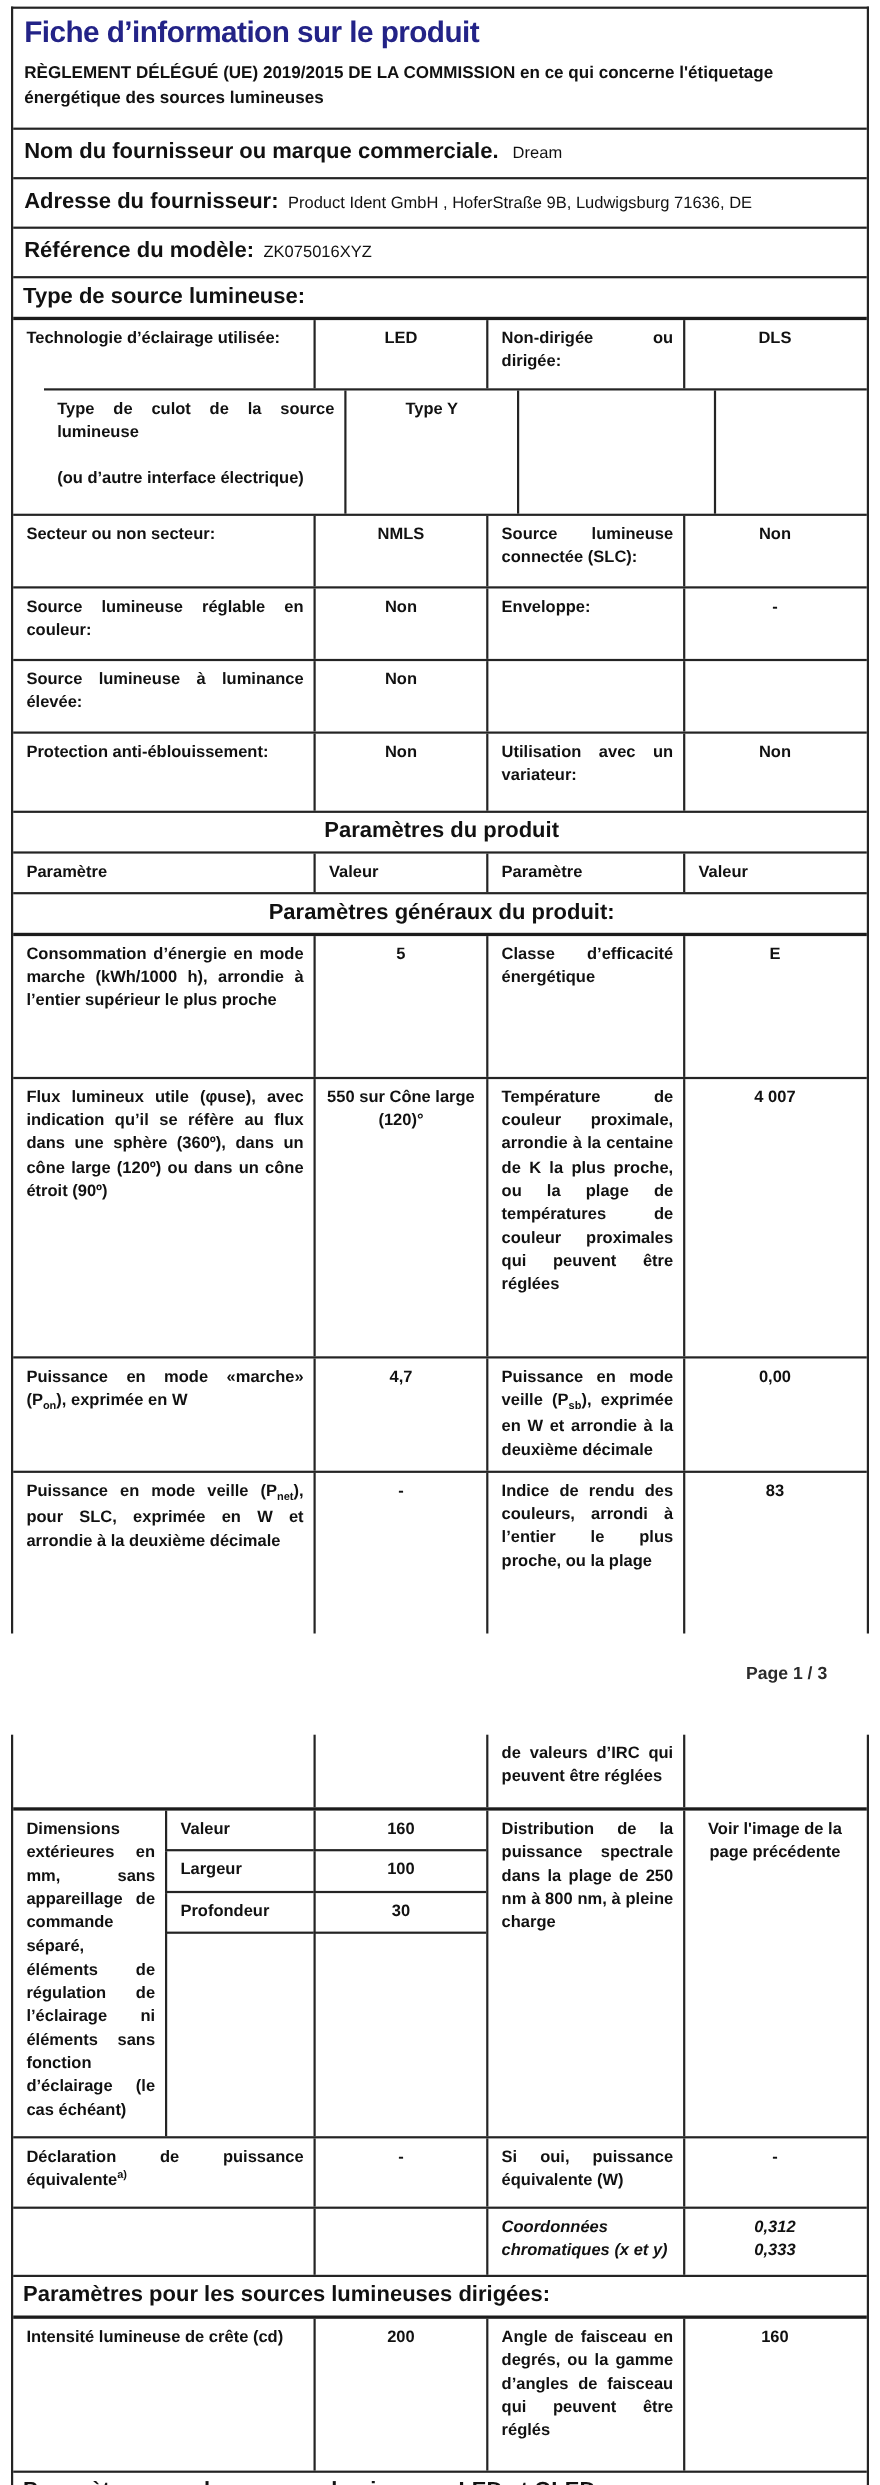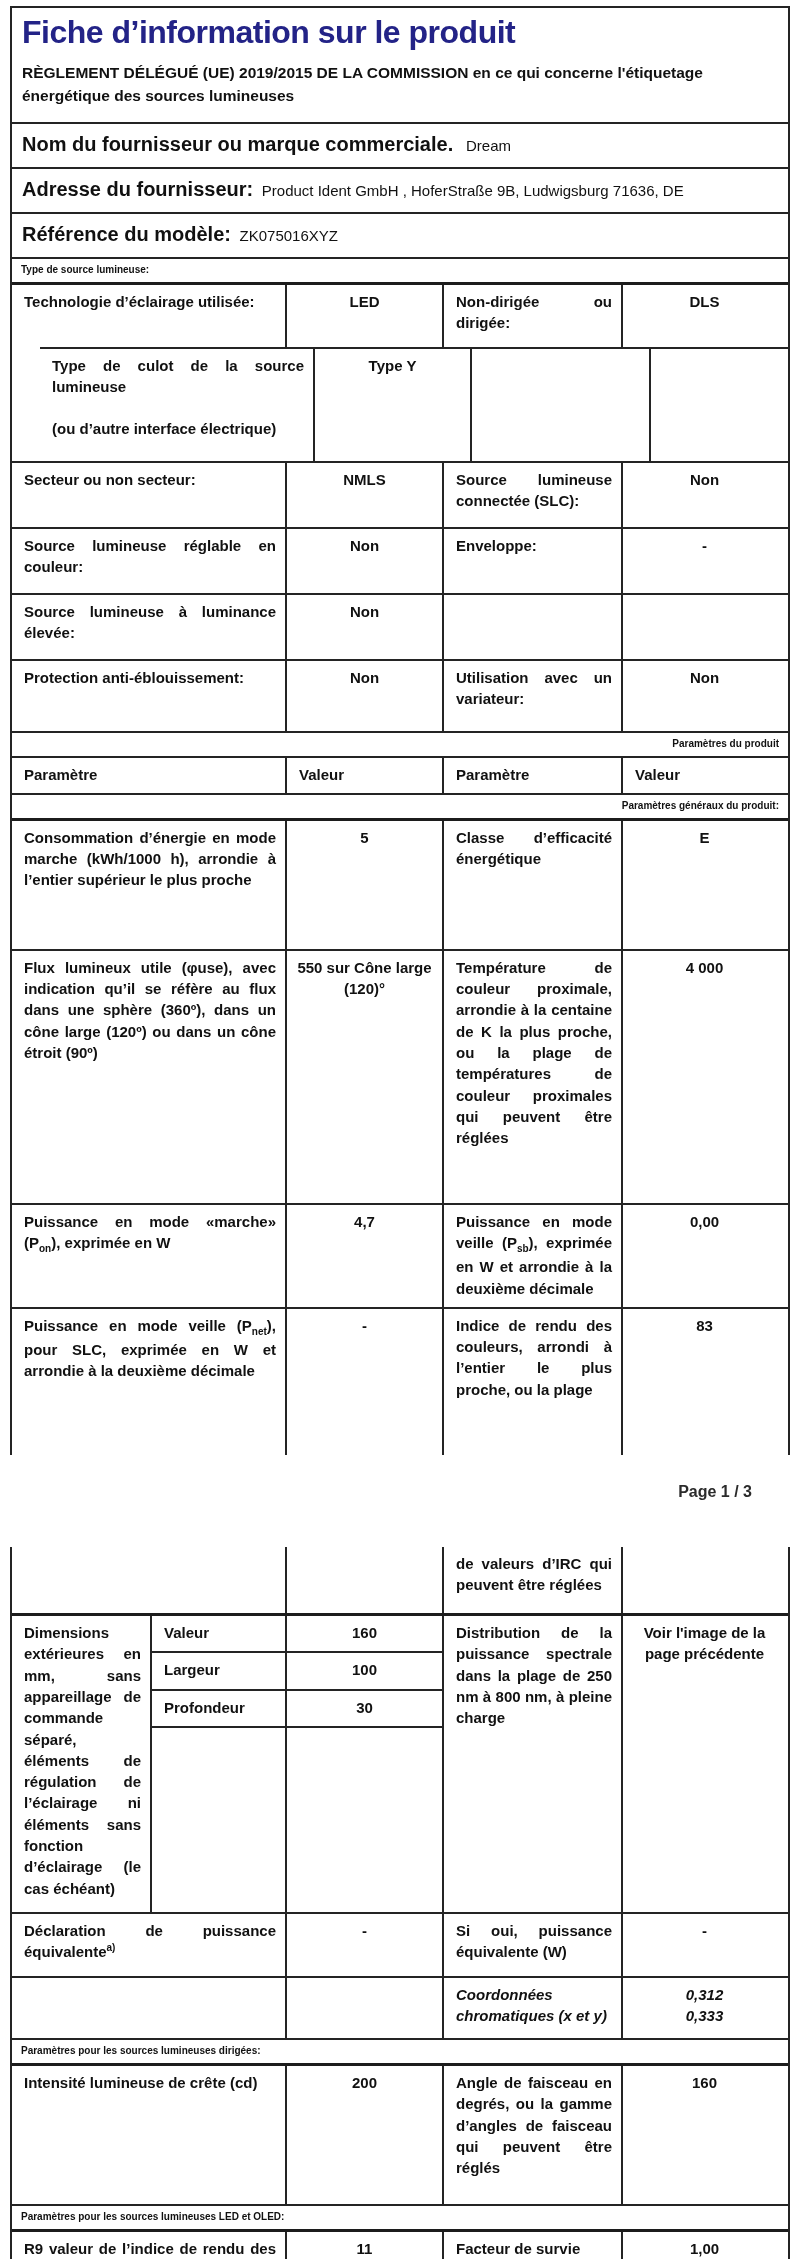--- a/index.html
+++ b/index.html
@@ -32,35 +32,35 @@
     font-size:15px;
     line-height:1.42;
     font-weight:700;
     box-sizing:border-box;
   }
   .cell.lab{text-align:justify;padding-left:12px;}
   .cell.val{text-align:center;}
   .cell.bl{border-left:2px solid #242424;}
   .fullrow{
     padding:5px 9px 7px 9px;
-    font-size:10px;
+    font-size:20px;
     font-weight:700;
     border-top:2px solid #242424;
   }
-  .fullrow.center{text-align:right;padding-left:12px;}
+  .fullrow.center{text-align:center;padding-left:12px;}
   .multiline{white-space:pre-line;}
   sub{font-size:10px;}
   sup{font-size:10px;}
 
   
   .hrow{border-top:2px solid #242424;padding:9px 10px 11px 10px;}
   .hrow.first{border-top:none;}
   .doc-title{
     color:#232387;
-    font-size:32px;
+    font-size:27px;
     font-weight:700;
     letter-spacing:-0.5px;
     padding:6px 10px 10px 10px;
   }
   .regulation{
     font-size:15.5px;
     font-weight:700;
     line-height:1.5;
     padding:0 10px 14px 10px;
     max-width:700px;
@@ -180,21 +180,21 @@
       <div class="cell lab">Consommation d’énergie en mode marche (kWh/1000 h), arrondie à l’entier supérieur le plus proche</div>
       <div class="cell val bl">5</div>
       <div class="cell lab bl">Classe d’efficacité énergétique</div>
       <div class="cell val bl">E</div>
     </div>
 
     <div class="prow" style="min-height:252px;">
       <div class="cell lab">Flux lumineux utile (φuse), avec indication qu’il se réfère au flux dans une sphère (360º), dans un cône large (120º) ou dans un cône étroit (90º)</div>
       <div class="cell val bl">550 sur Cône large (120)°</div>
       <div class="cell lab bl">Température de couleur proximale, arrondie à la centaine de K la plus proche, ou la plage de températures de couleur proximales qui peuvent être réglées</div>
-      <div class="cell val bl">4 000</div>
+      <div class="cell val bl">4 007</div>
     </div>
 
     <div class="prow" style="min-height:96px;">
       <div class="cell lab">
         <span>Puissance en mode «marche» (P</span><sub>on</sub><span>), exprimée en W</span>
       </div>
       <div class="cell val bl">4,7</div>
       <div class="cell lab bl">
         <span>Puissance en mode veille (P</span><sub>sb</sub><span>), exprimée en W et arrondie à la deuxième décimale</span>
       </div>

